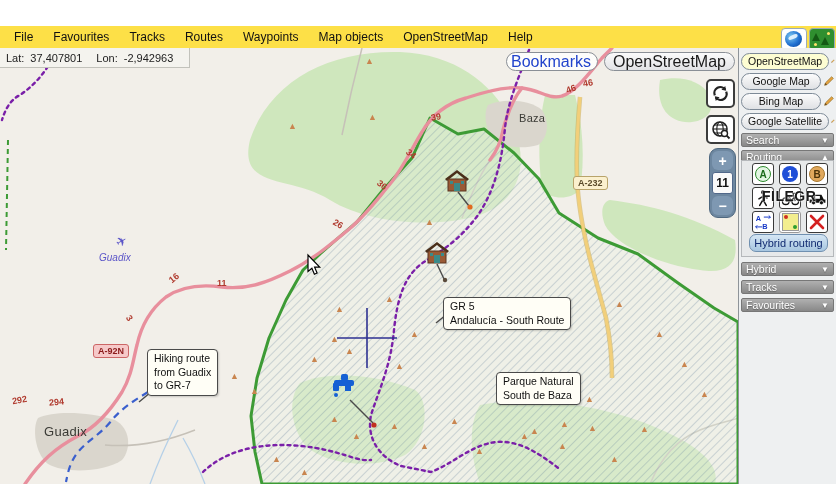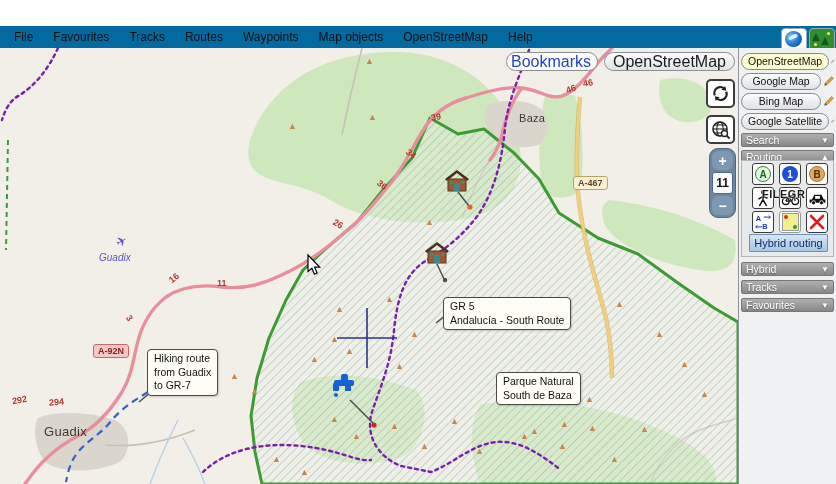--- a/index.html
+++ b/index.html
@@ -8,21 +8,21 @@
   #titlebar{position:absolute;left:0;top:0;width:836px;height:26px;background:#ffffff;border-bottom:1px solid #e4e4e4;}
   #appicon{position:absolute;left:9px;top:5px;width:16px;height:16px;border-radius:3px;background:#3d9b35;overflow:hidden;}
   #appicon .fold{position:absolute;left:2px;top:3px;width:12px;height:10px;background:#d8e8a0;clip-path:polygon(0 15%,33% 0,66% 15%,100% 0,100% 85%,66% 100%,33% 85%,0 100%);}
   #appicon .pin{position:absolute;left:10px;top:2px;width:4px;height:4px;border-radius:50%;background:#e04a2a;}
   #title-text{position:absolute;left:33px;top:6px;font-size:12px;color:#222;}
   .wbtn{position:absolute;top:0;width:42px;height:26px;display:flex;align-items:center;justify-content:center;color:#444;}
   #btn-min{left:705px;}#btn-max{left:755px;}#btn-close{left:797px;font-size:15px;}
   #btn-min i{display:block;width:10px;height:0;border-top:1px solid #444;}
   #btn-max i{display:block;width:9px;height:9px;border:1px solid #444;}
   
-  #menubar{position:absolute;left:0;top:26px;width:836px;height:22px;background:#0369a1;border-bottom:1px solid #d9d9d9;}
+  #menubar{position:absolute;left:0;top:26px;width:836px;height:22px;background:#fde047;border-bottom:1px solid #d9d9d9;}
   .menu-items{position:absolute;left:4px;top:0;height:22px;display:flex;align-items:center;}
   .mitem{font-size:12px;color:#111;padding:0 10px;}
   .tray-icon{position:absolute;top:-11px;width:24px;height:21px;border-radius:4px;border:1px solid #9ab;overflow:hidden;}
   #earth-icon{left:781px;background:#fff;}
   #earth-icon .globe{position:absolute;left:3px;top:2px;width:17px;height:16px;border-radius:50%;background:radial-gradient(circle at 35% 35%,#7ec8f0 0%,#1f6fd0 55%,#0b3f90 100%);}
   #earth-icon .swirl{position:absolute;left:6px;top:6px;width:10px;height:4px;border-radius:50%;background:#eaf6ff;transform:rotate(-25deg);opacity:.9;}
   #park-icon{left:809px;background:#2f8f2f;}
   #park-icon .t{position:absolute;width:0;height:0;border-left:4px solid transparent;border-right:4px solid transparent;border-bottom:8px solid #145a14;}
   #park-icon .d{position:absolute;width:3px;height:3px;border-radius:50%;background:#ffe26a;}
   
@@ -61,22 +61,22 @@
   .shdr .tri{margin-left:auto;font-size:8px;color:#fff;}
   #routing-panel{position:absolute;left:2px;top:112px;width:93px;height:97px;background:#e7e9ea;border:1px solid #b5b8bb;box-sizing:border-box;}
   .ribox{position:absolute;width:22px;height:22px;background:#fff;border:1.5px solid #3a3a3a;border-radius:3px;box-sizing:border-box;display:flex;align-items:center;justify-content:center;}
   .circ{width:16px;height:16px;border-radius:50%;display:flex;align-items:center;justify-content:center;font-size:10px;font-weight:bold;}
   .circ.a{background:#e2f6e2;border:1.5px solid #2e8b2e;color:#1a6b1a;box-sizing:border-box;}
   .circ.one{background:#1f4fd8;color:#fff;}
   .circ.b{background:#e0a85c;border:1.5px solid #a87830;color:#4a3208;box-sizing:border-box;}
   .note{width:15px;height:16px;background:#f3ee8e;border:1px solid #999;position:relative;}
   .note .rd{position:absolute;left:1px;top:1px;width:4px;height:4px;border-radius:50%;background:#d03020;}
   .note .gd{position:absolute;right:1px;bottom:1px;width:4px;height:4px;border-radius:50%;background:#2f9f2f;}
-  #routing-overlay{position:absolute;left:20px;top:27px;font-size:11px;font-weight:bold;color:#1a1a1a;text-shadow:0 0 2px #fff,0 0 2px #fff;letter-spacing:.5px;}
-  #hybrid-btn{position:absolute;left:7px;top:73px;width:79px;height:18px;border-radius:1px;background:linear-gradient(#d5e6f4,#a7c6e0);border:1px solid #7090b0;font-size:11px;color:#102a70;display:flex;align-items:center;justify-content:center;box-sizing:border-box;}
+  #routing-overlay{position:absolute;left:20px;top:27px;font-size:14px;font-weight:bold;color:#1a1a1a;text-shadow:0 0 2px #fff,0 0 2px #fff;letter-spacing:.5px;}
+  #hybrid-btn{position:absolute;left:7px;top:73px;width:79px;height:18px;border-radius:7px;background:linear-gradient(#d5e6f4,#a7c6e0);border:1px solid #7090b0;font-size:11px;color:#102a70;display:flex;align-items:center;justify-content:center;box-sizing:border-box;}
 </style>
 </head>
 <body>
 
 <div id="win">
 
 
   <div id="menubar">
     <div class="menu-items">
         <span class="mitem">File</span>
@@ -250,41 +250,47 @@
         <span class="rnum" style="left: 566px; top: 36px; transform: rotate(-20deg);">46</span>
         <span class="rnum" style="left: 583px; top: 30px; transform: rotate(-10deg);">46</span>
         <span class="rnum" style="left: 12px; top: 347px; transform: rotate(-10deg);">292</span>
         <span class="rnum" style="left: 49px; top: 349px; transform: rotate(-5deg);">294</span>
       </div>
     <div id="towns-layer">
         <span class="maplabel town" style="left: 519px; top: 64px; font-size: 11px;">Baza</span>
         <span class="maplabel town" style="left: 44px; top: 376px; font-size: 13px;">Guadix</span>
       </div>
     <div id="badges-layer">
-        <span class="badge secondary" style="left: 573px; top: 128px;">A-467</span>
+        <span class="badge secondary" style="left: 573px; top: 128px;">A-232</span>
         <span class="badge motorway" style="left: 93px; top: 296px;">A-92N</span>
       </div>
     <div id="callouts-layer">
         <div class="callout" style="left: 443px; top: 249px;">
           <div>GR 5</div>
           <div>Andalucía - South Route</div>
         </div>
         <div class="callout" style="left: 147px; top: 301px;">
           <div>Hiking route</div>
           <div>from Guadix</div>
           <div>to GR-7</div>
         </div>
         <div class="callout" style="left: 496px; top: 324px;">
           <div>Parque Natural</div>
           <div>South de Baza</div>
         </div>
       </div>
     <span id="plane-icon" style="left: 116px; top: 186px;">✈</span>
     <span id="airfield-label" style="left: 99px; top: 204px;">Guadix</span>
 
+    <div id="coordbar">
+      <span>Lat:</span>
+        <span>37,407801</span>
+      <span style="margin-left:8px;">Lon:</span>
+        <span>-2,942963</span>
+    </div>
 
     <div class="pill" id="bookmarks-pill">
       <span class="bk">Bookmarks</span>
       <span class="sep"></span>
       <svg class="pencil" viewBox="0 0 16 16" style="width:12px;height:13px;margin:0 3px;">
           <path d="M2.2,13.8 L3.2,10.6 L11.5,2.3 L13.7,4.5 L5.4,12.8 Z" fill="#e8a33d" stroke="#8a6a20" stroke-width="0.9"></path>
           <path d="M2.2,13.8 L3.2,10.6 L5.4,12.8 Z" fill="#6a4a20"></path>
         </svg>
     </div>
     <div class="pill" id="osm-pill">

